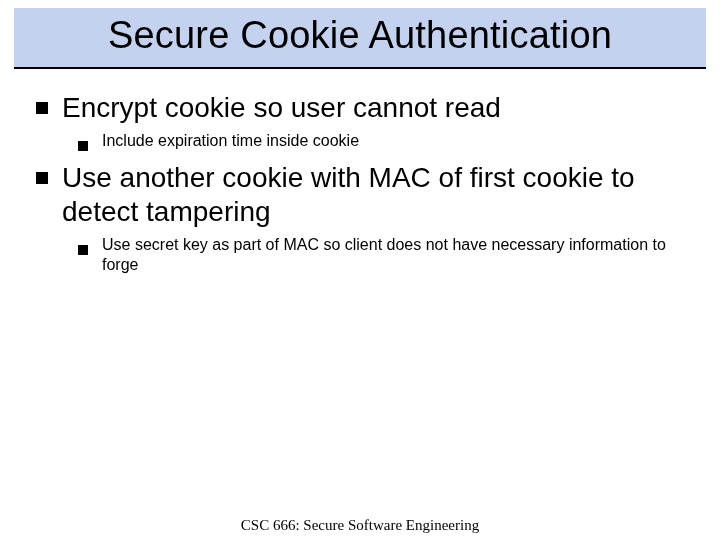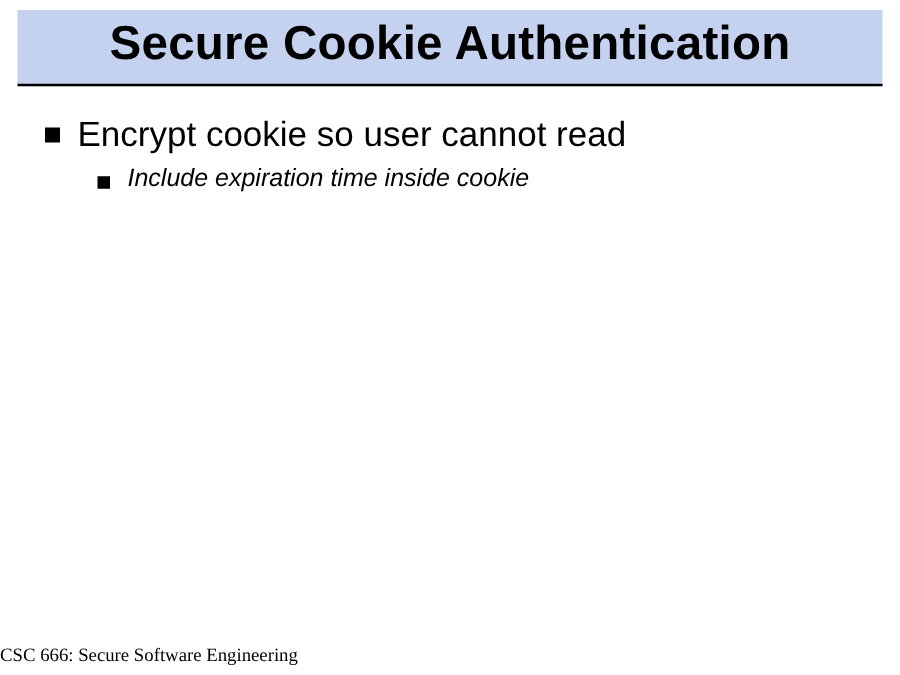--- a/index.html
+++ b/index.html
@@ -7,21 +7,21 @@
   .slide { width: 720px; height: 540px; position: relative; }
   .title-box {
     margin: 8px 14px 0 14px;
     background: #c4d2f0;
     border-bottom: 2px solid #000;
     padding: 6px 10px 10px 10px;
     text-align: center;
   }
   .title-box h1 {
     font-size: 38px;
-    font-weight: 700;
+    font-weight: 400;
     letter-spacing: 0.2px;
   }
   .content {
     padding: 22px 46px 0 34px;
   }
   ul { list-style: none; }
   .lvl1 > li {
     position: relative;
     padding-left: 28px;
     font-size: 28px;
@@ -38,40 +38,39 @@
     background: #000;
   }
   .lvl2 {
     margin-top: 6px;
     margin-bottom: 10px;
   }
   .lvl2 > li {
     position: relative;
     padding-left: 26px;
     margin-left: 14px;
-    font-size: 20px;
+    font-size: 16px;
     line-height: 1.22;
     margin-bottom: 4px;
-    font-style: italic;
   }
   .lvl2 > li::before {
     content: "";
     position: absolute;
     left: 2px;
     top: 10px;
     width: 10px;
     height: 10px;
     background: #000;
   }
   .footer {
     position: absolute;
     bottom: 14px;
     left: 0;
     width: 100%;
-    text-align: left;
+    text-align: center;
     font-family: "Times New Roman", Times, serif;
     font-size: 15px;
   }
 </style>
 </head>
 <body>
 
 <div class="slide">
 
   <div class="title-box">
@@ -81,18 +80,26 @@
   <div class="content">
     <ul class="lvl1">
       <li>
         <span>Encrypt cookie so user cannot read</span>
         <ul class="lvl2">
           <li>
             <span>Include expiration time inside cookie</span>
           </li>
         </ul>
       </li>
+      <li>
+        <span>Use another cookie with MAC of first cookie to detect tampering</span>
+        <ul class="lvl2">
+          <li>
+            <span>Use secret key as part of MAC so client does not have necessary information to forge</span>
+          </li>
+        </ul>
+      </li>
     </ul>
   </div>
 
   <div class="footer">CSC 666: Secure Software Engineering</div>
 
 </div>
 
 </body></html>

